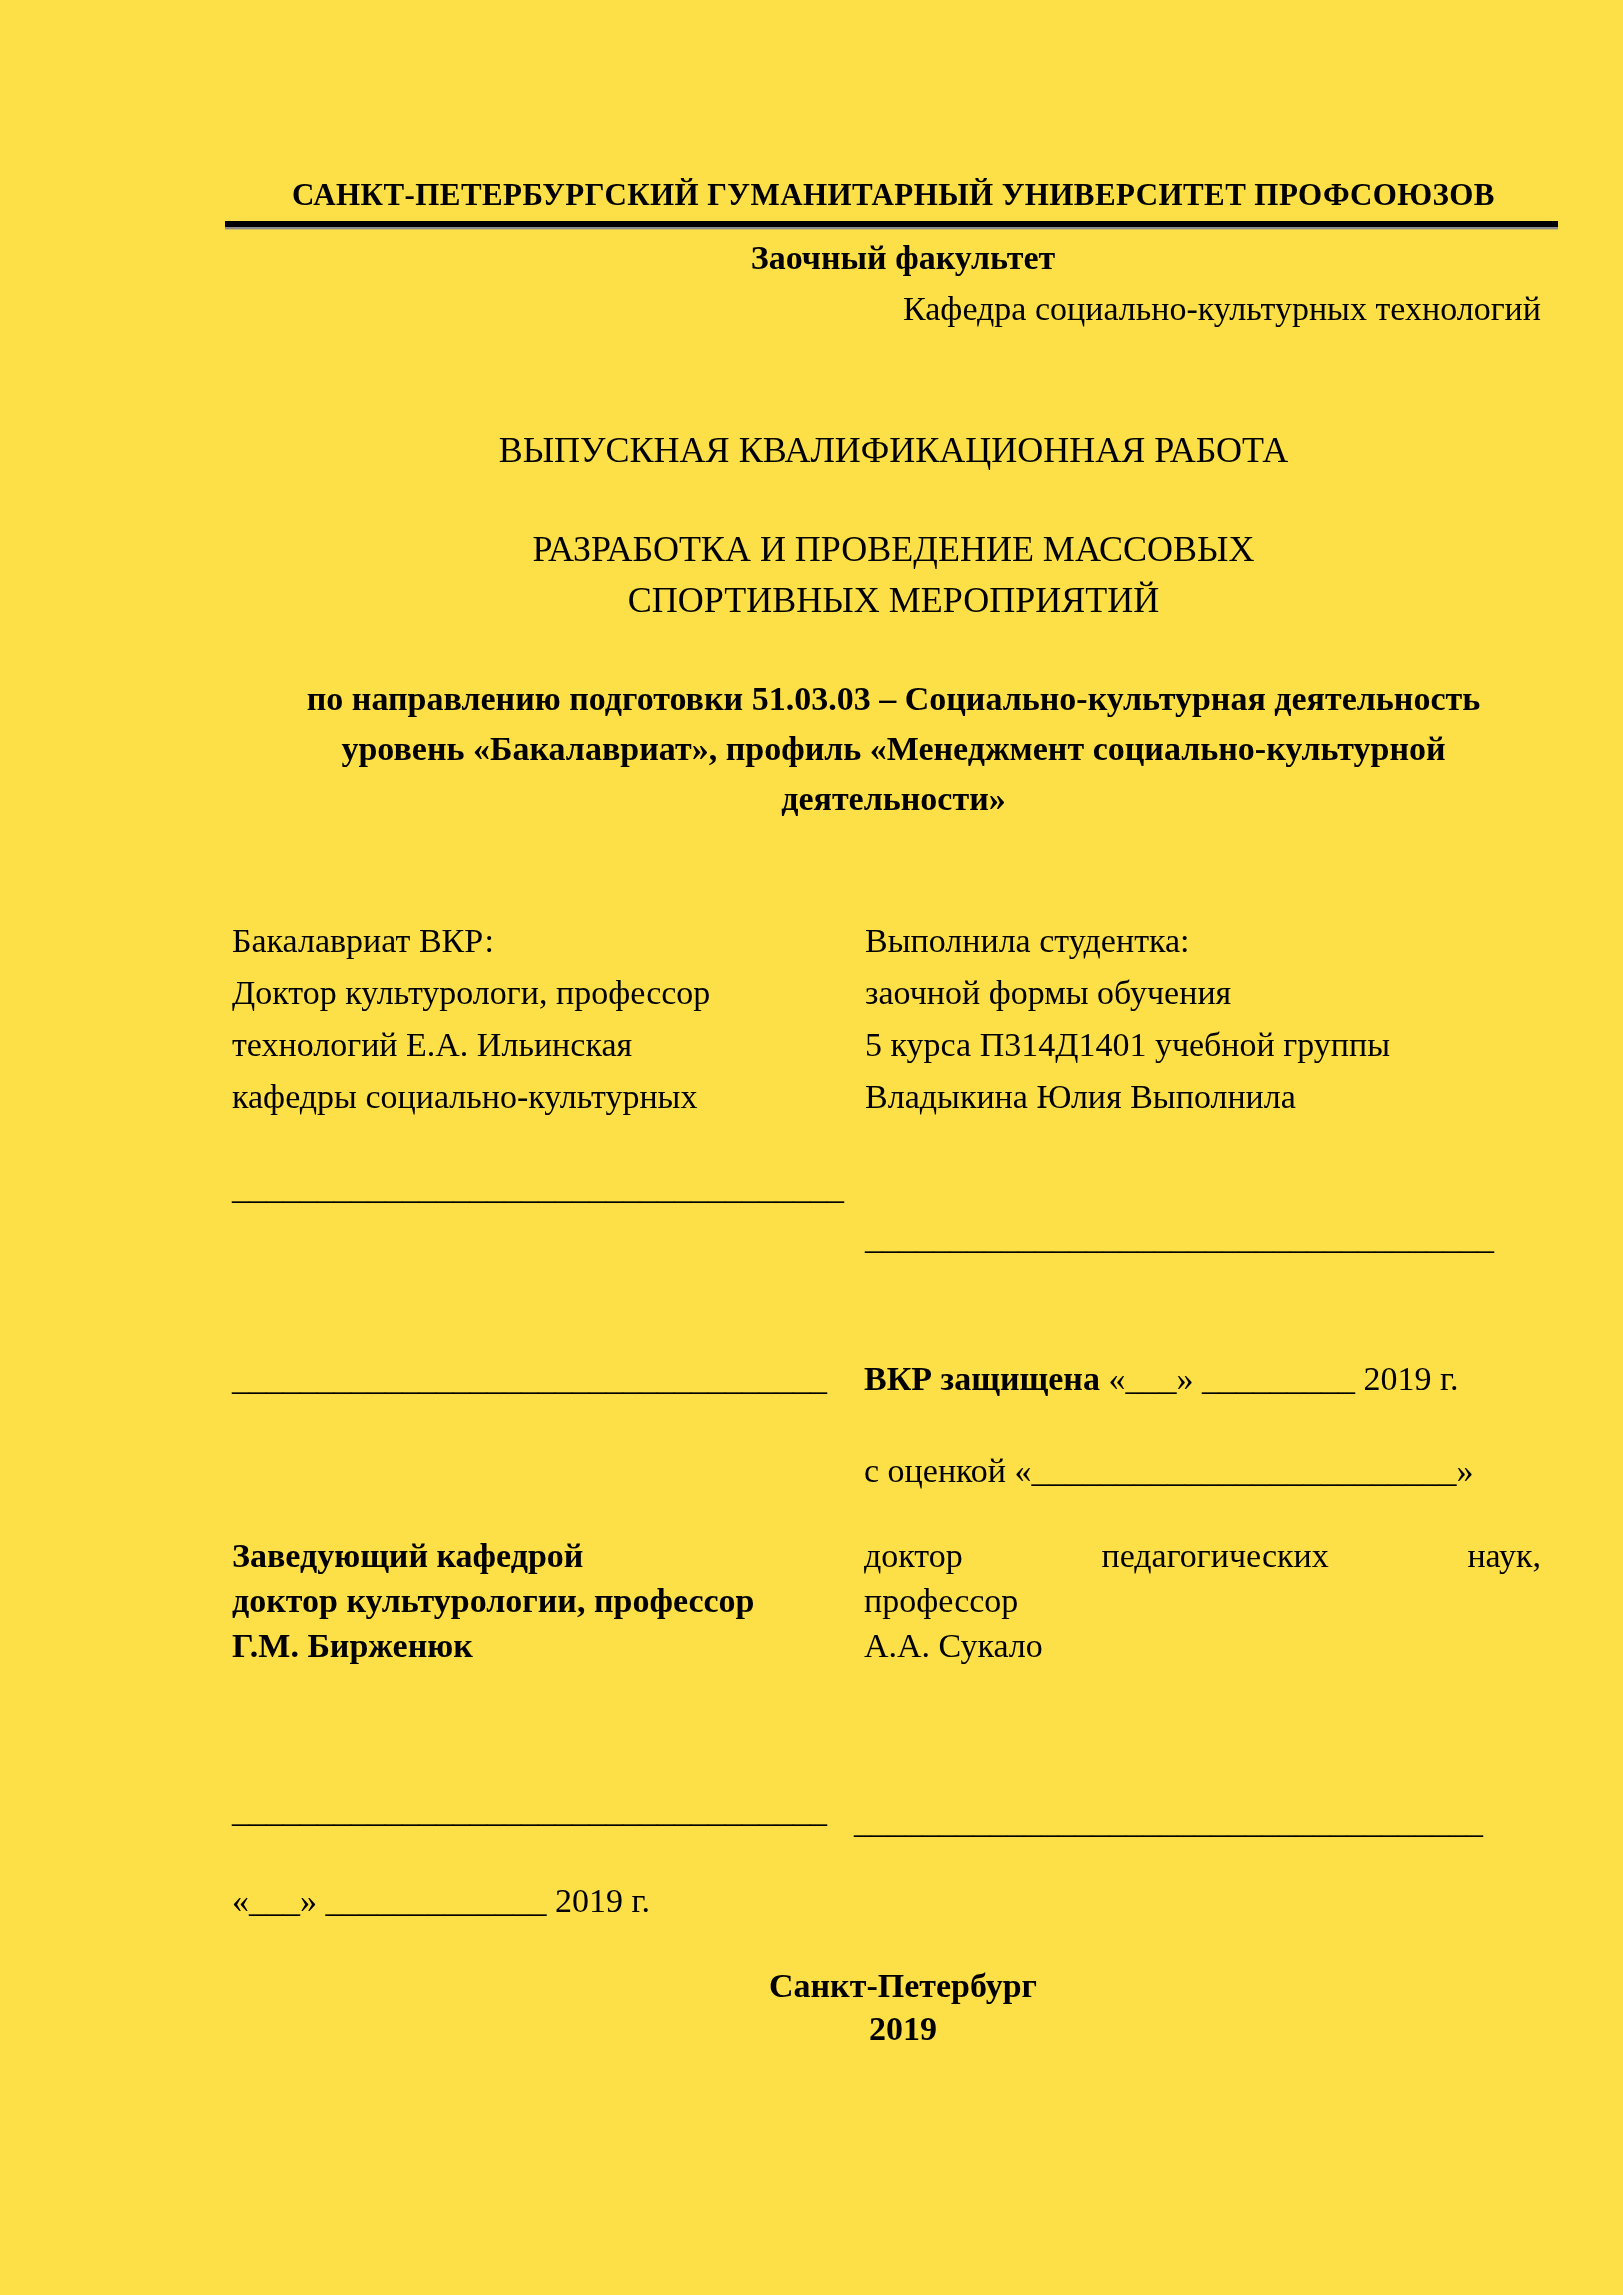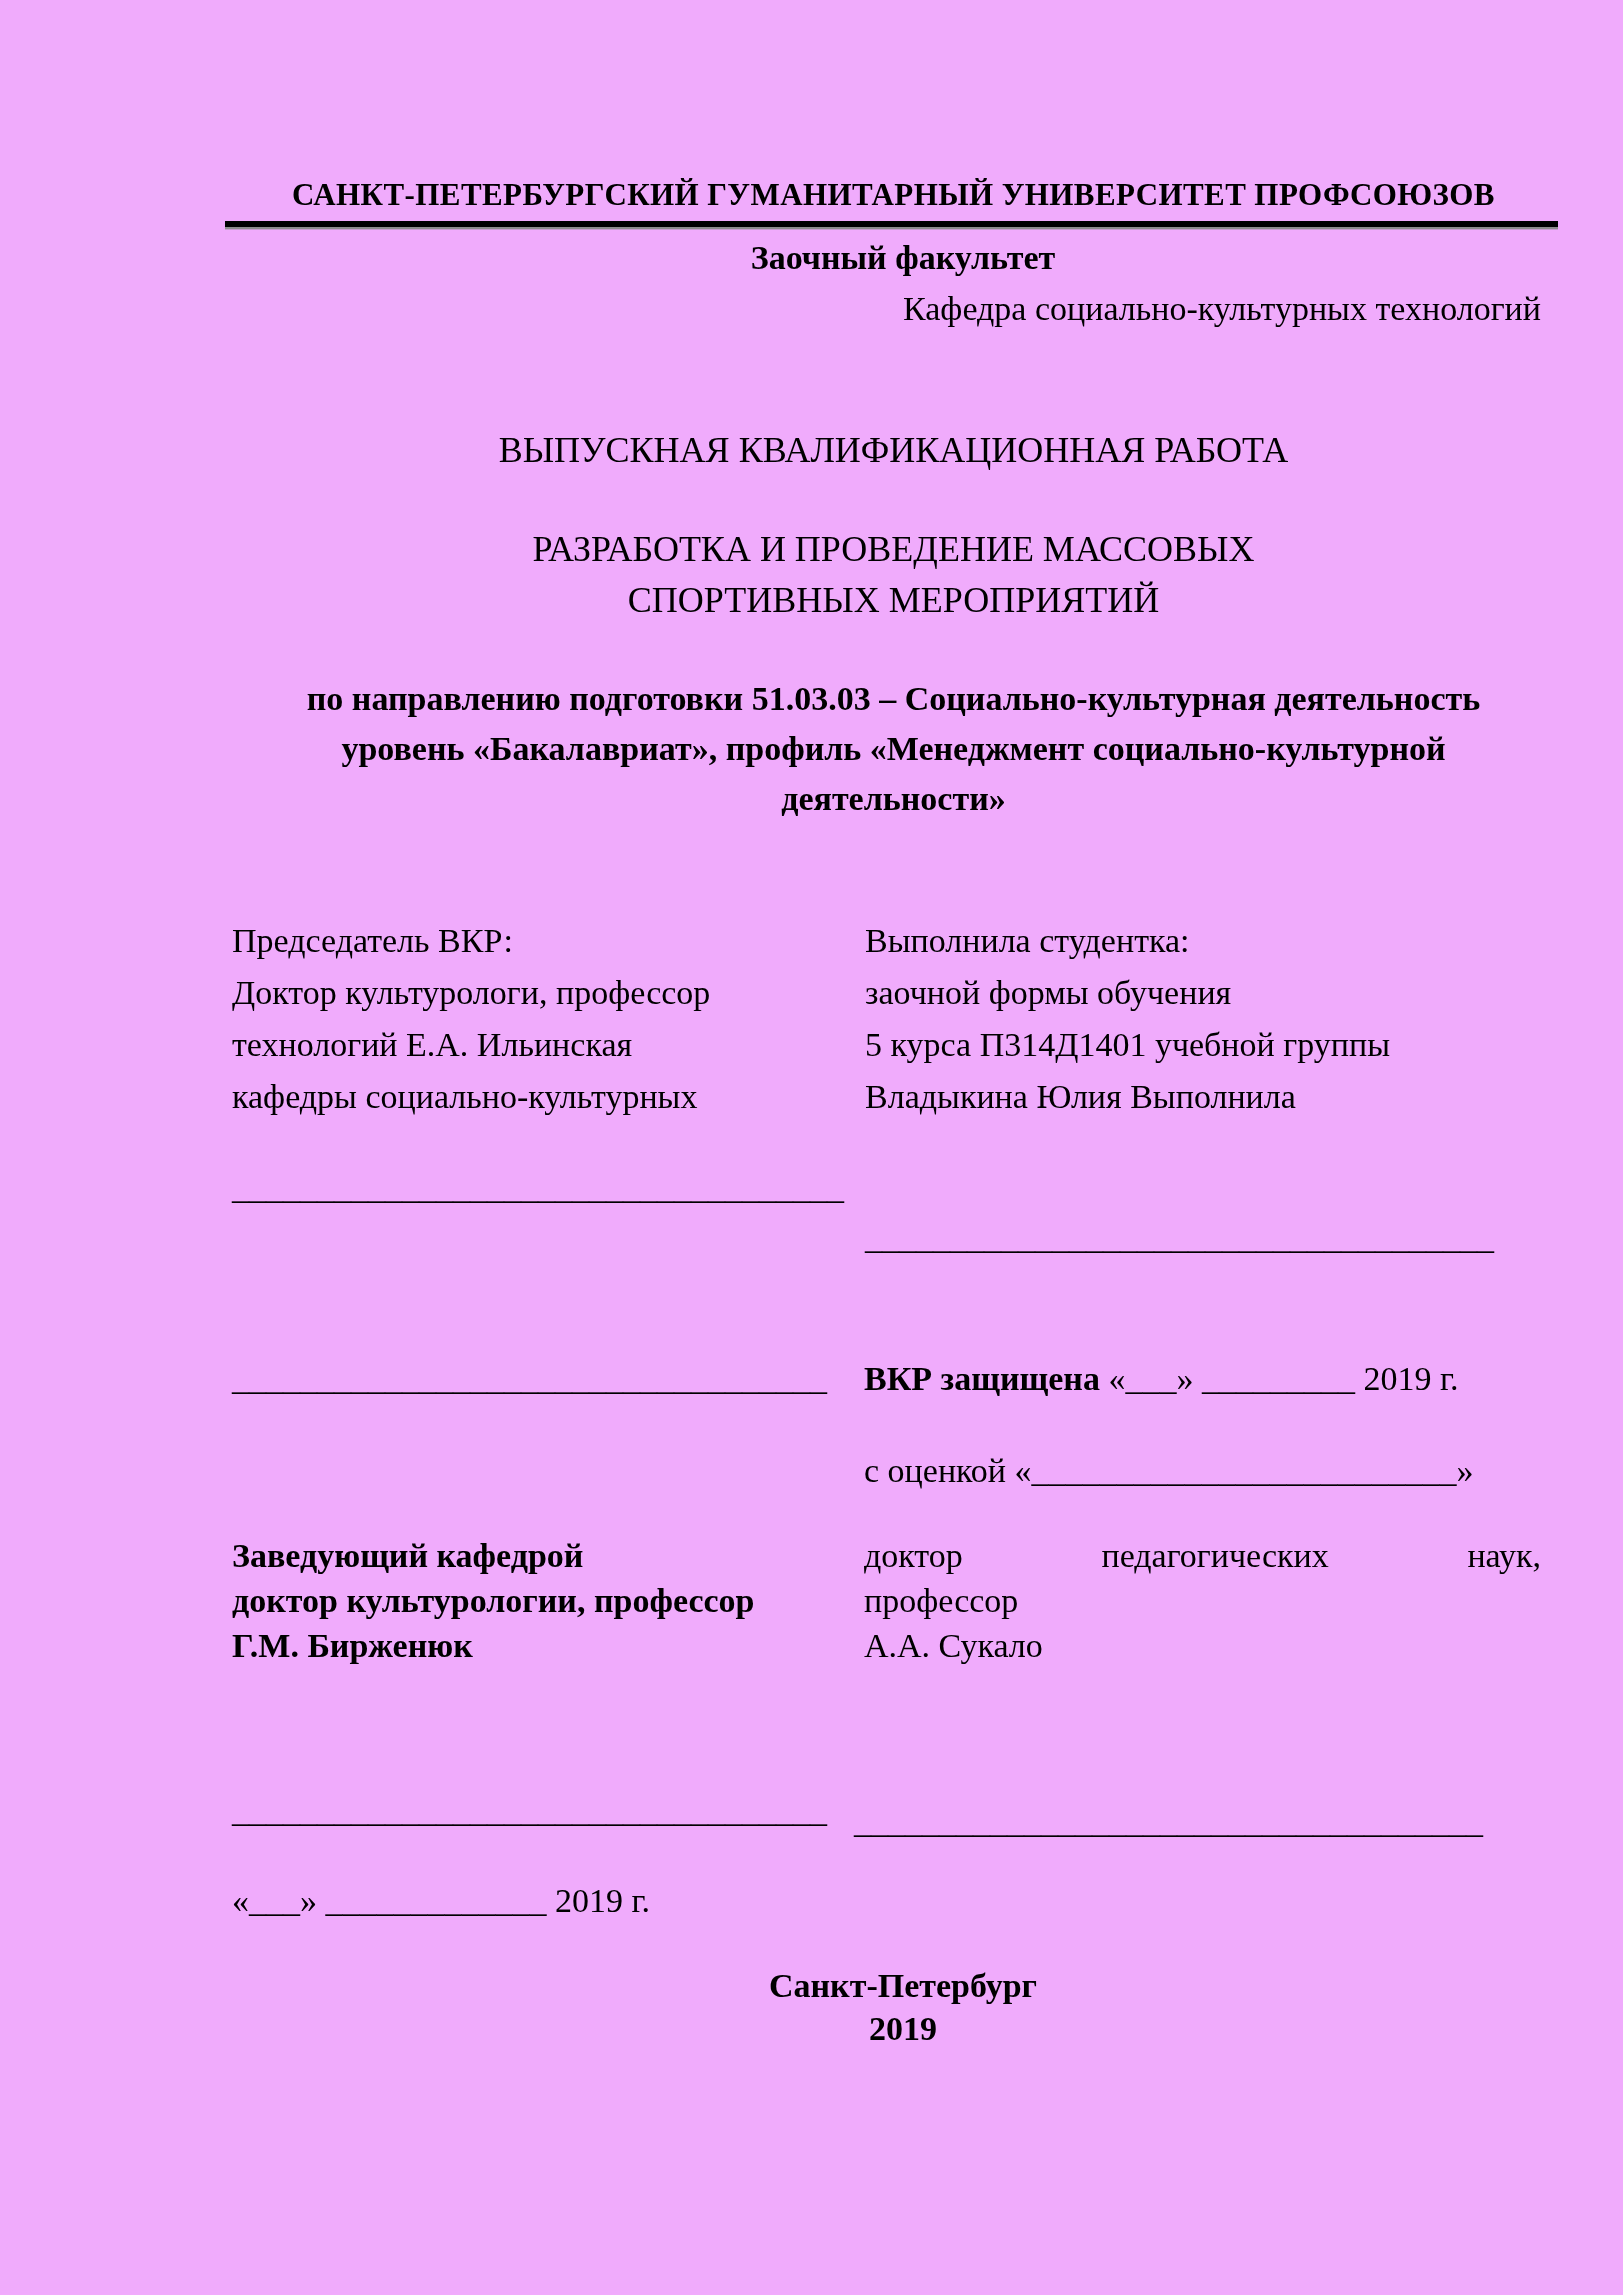--- a/index.html
+++ b/index.html
@@ -1,20 +1,20 @@
 <!DOCTYPE html>
 <html style="font-size:12.6px"><head>
 <meta charset="utf-8">
 <style>
   html,body { margin:0; padding:0; background:#e8e8e8; }
   .page {
     position:relative;
     width:1623px; height:2295px;
     margin:0 auto;
-    background:#f0abfc;
+    background:#fde047;
     color:#000;
     font-family:"Liberation Serif","DejaVu Serif",serif;
     overflow:hidden;
   }
   .abs { position:absolute; }
   .center { text-align:center;font-weight:bold; }
   .rightal { text-align:right; }
   .b { font-weight:bold; }
   .body-text { font-size:34px; line-height:52px; }
   .sm-lh { line-height:45px; }
@@ -48,21 +48,21 @@
     <div>СПОРТИВНЫХ МЕРОПРИЯТИЙ</div>
   </div>
 
   <div class="abs body-text center" style="top:674px; left:228px; width:1331px; line-height:50px;">
     <div>по направлению подготовки 51.03.03 – Социально-культурная деятельность</div>
     <div>уровень «Бакалавриат», профиль «Менеджмент социально-культурной</div>
     <div>деятельности»</div>
   </div>
 
   <div class="abs body-text" style="top:915px; left:232px; width:604px;">
-    <div>Председатель ВКР:</div>
+    <div>Бакалавриат ВКР:</div>
     <div>Доктор культурологи, профессор</div>
     <div>технологий Е.А. Ильинская</div>
     <div>кафедры социально-культурных</div>
   </div>
 
   <div class="abs body-text" style="top:915px; left:865px; width:691px;">
     <div>Выполнила студентка:</div>
     <div>заочной формы обучения</div>
     <div>5 курса П314Д1401 учебной группы</div>
     <div>Владыкина Юлия Выполнила</div>

